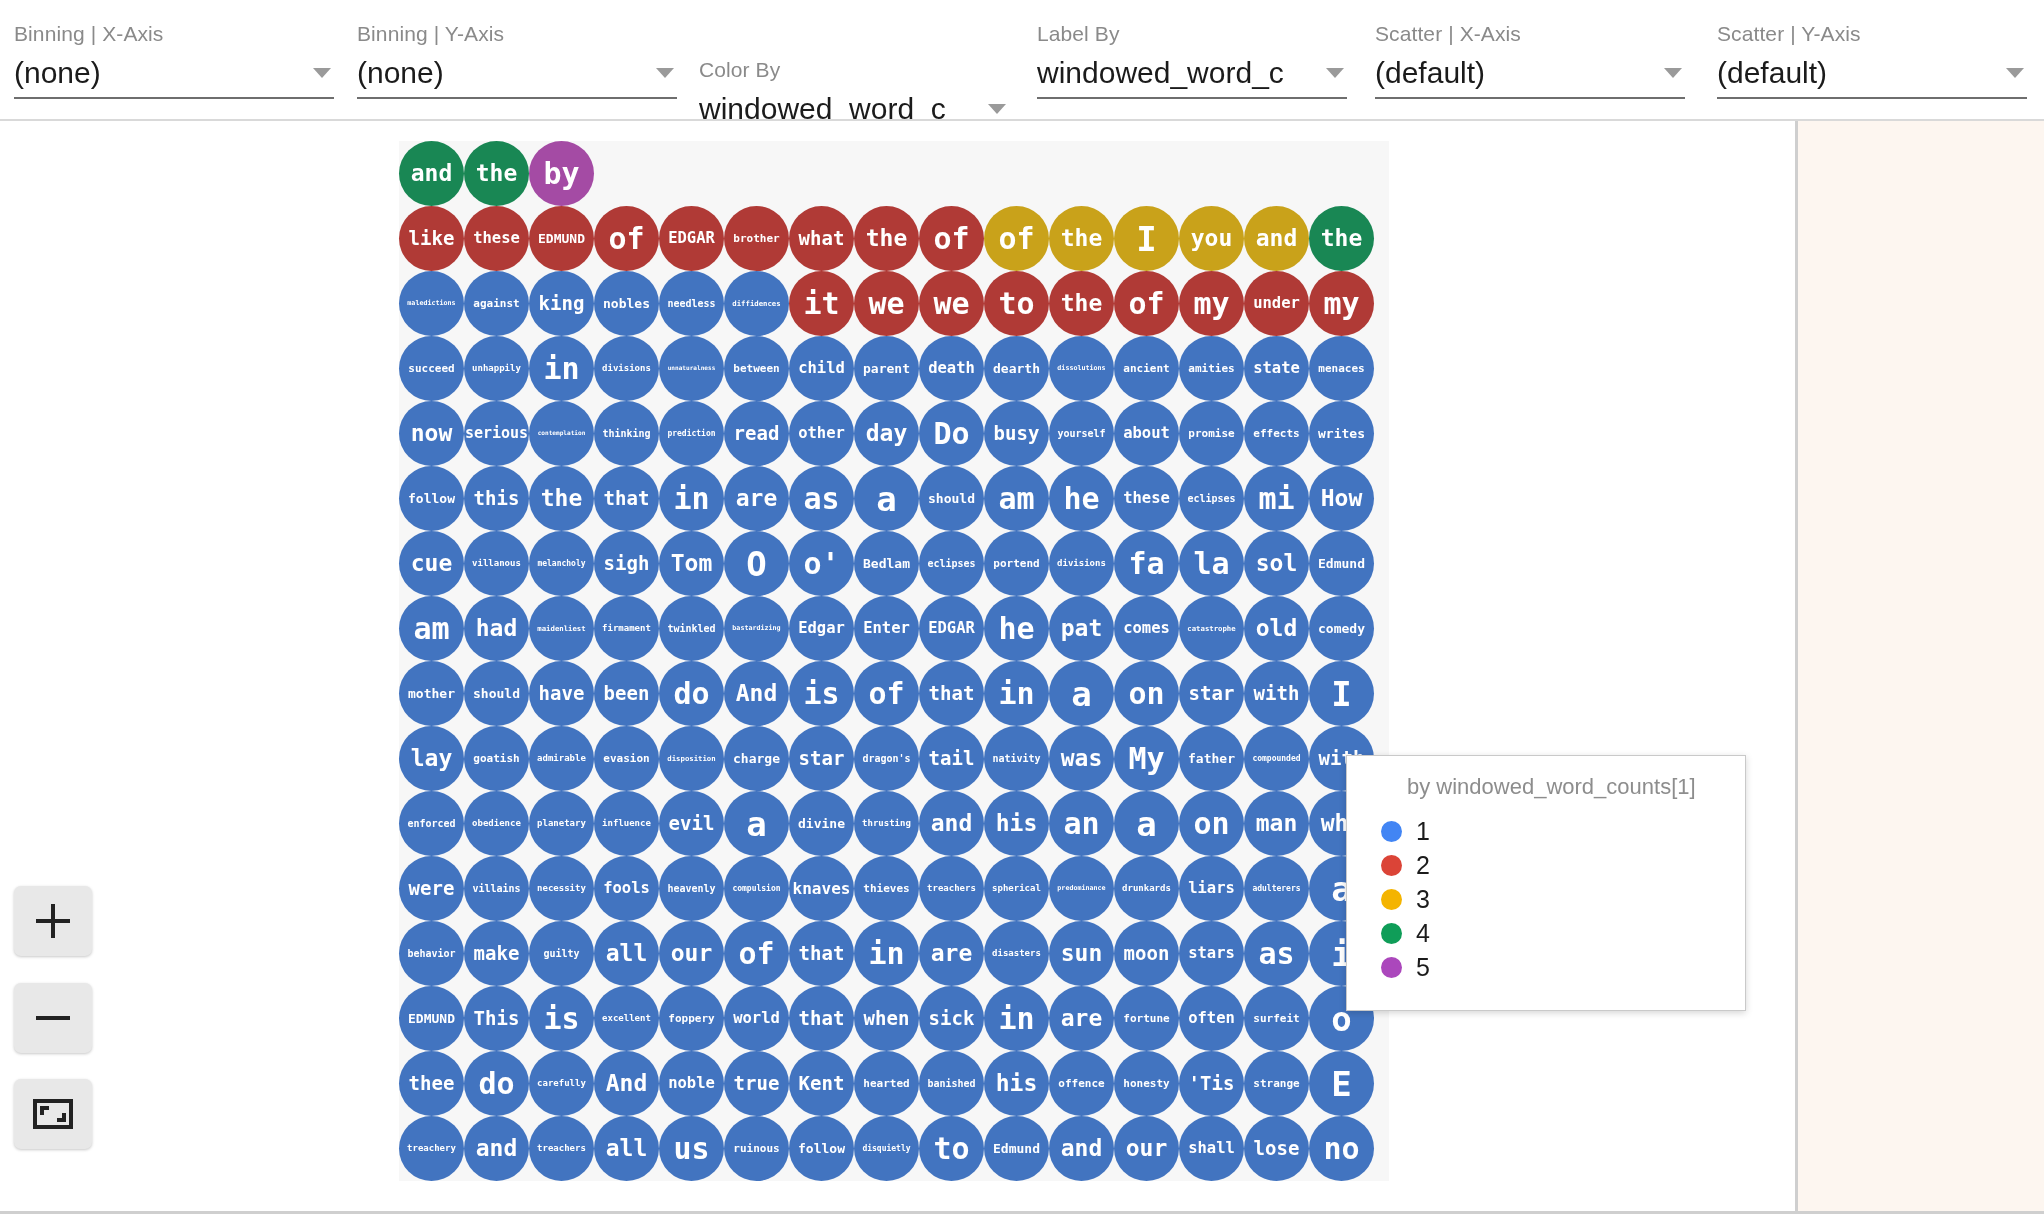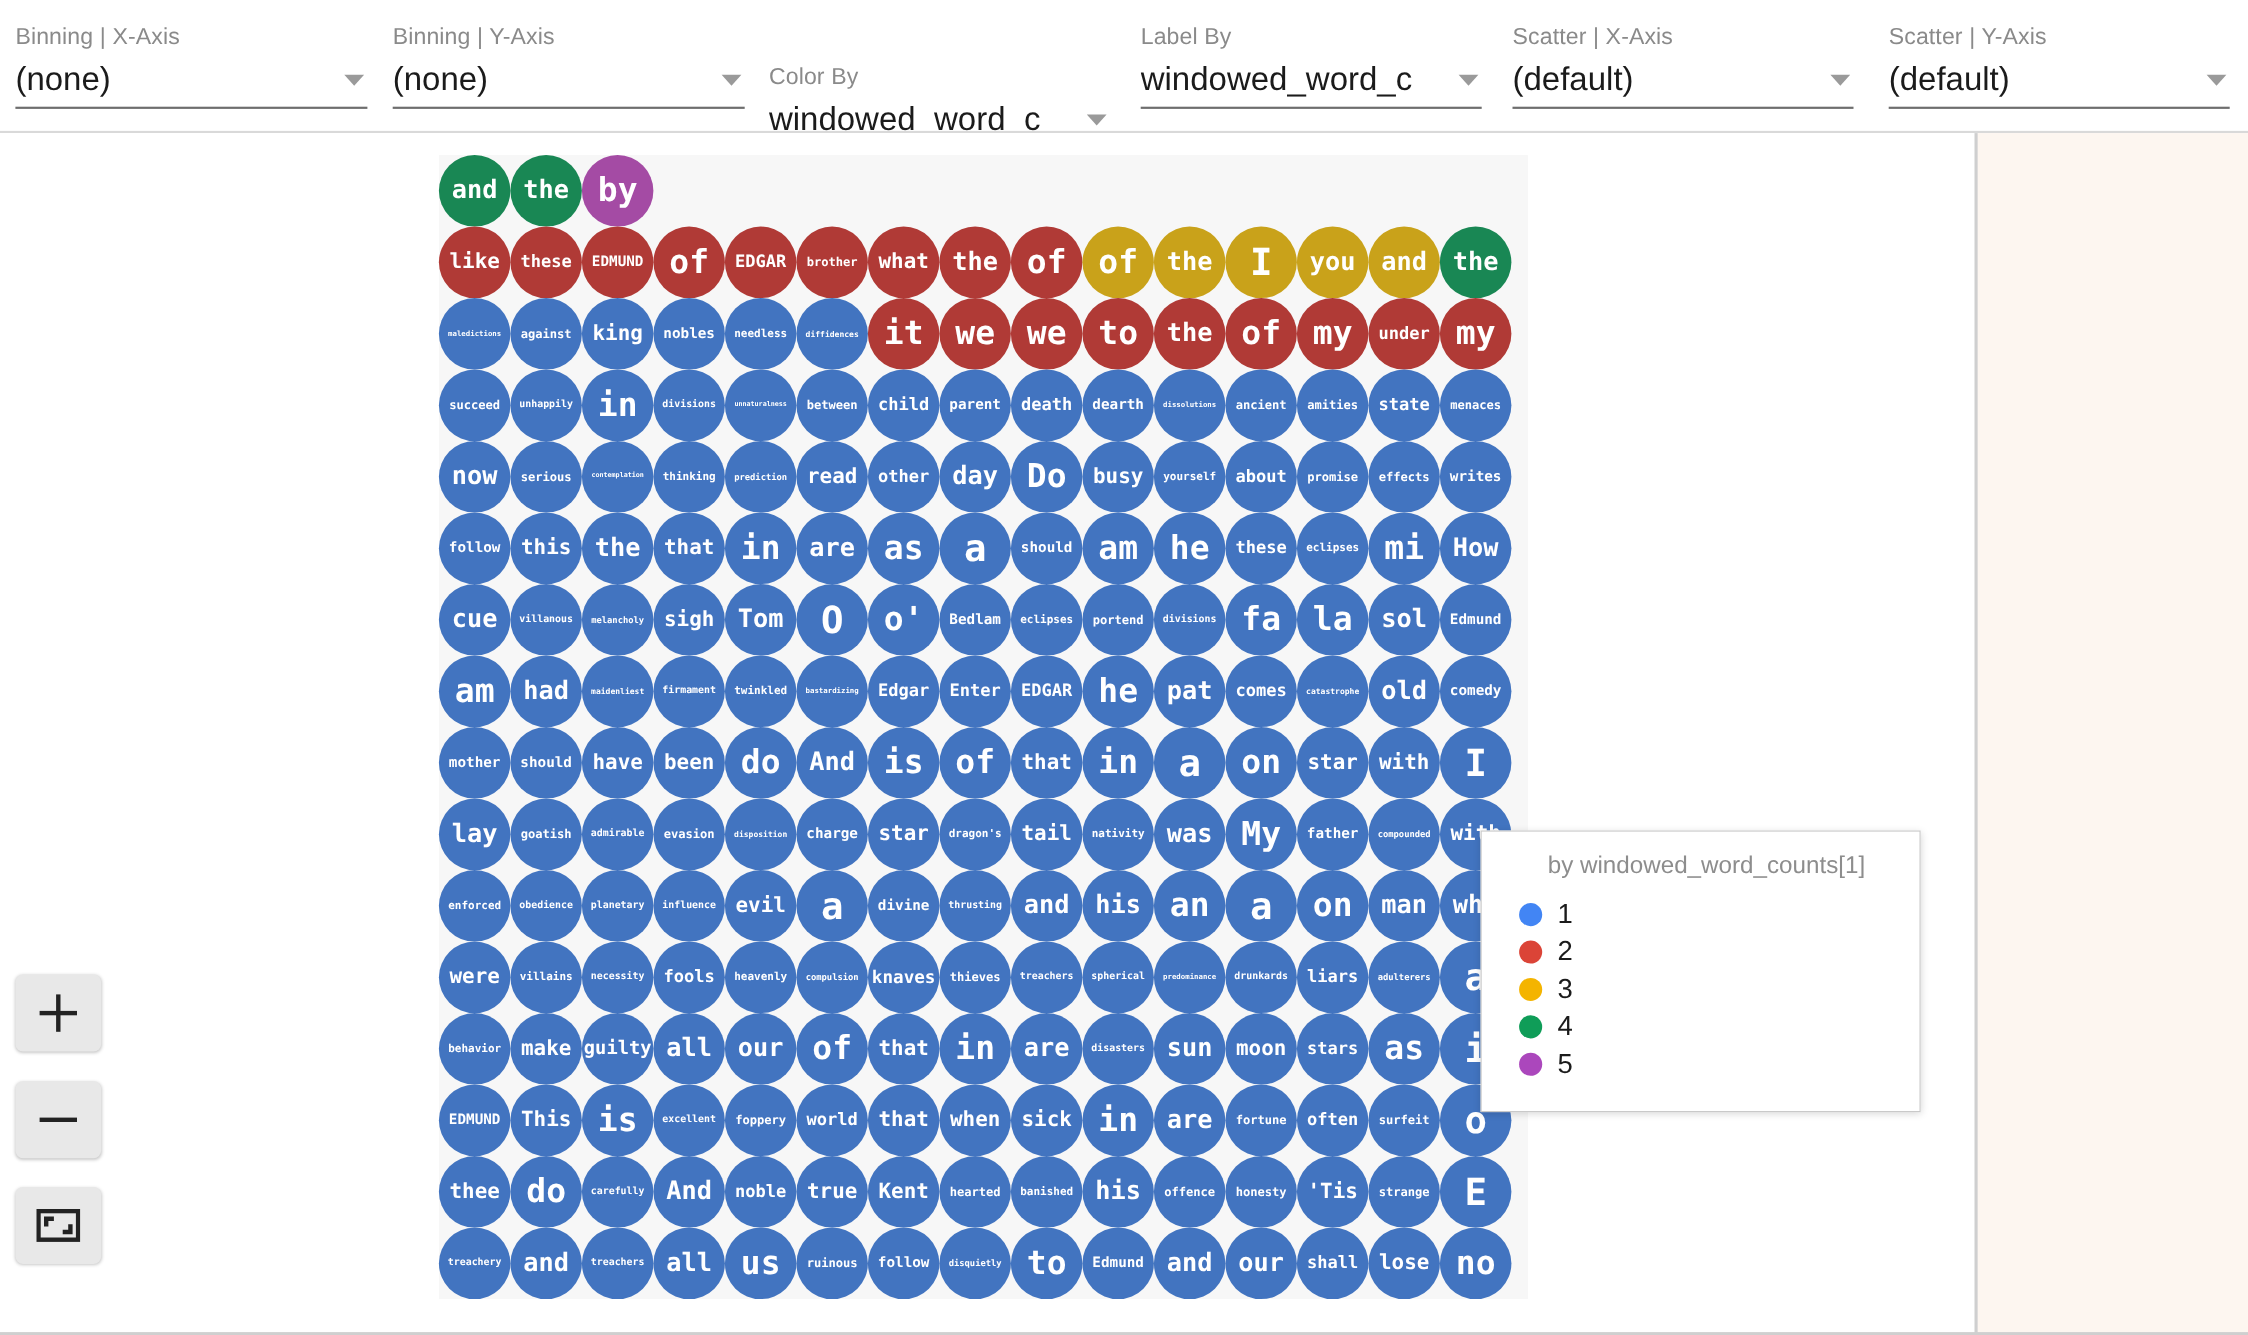--- a/index.html
+++ b/index.html
@@ -367,21 +367,21 @@
           <div class="bubble c1" style="font-size: 15.5px;">death</div>
           <div class="bubble c1" style="font-size: 13px;">dearth</div>
           <div class="bubble c1" style="font-size: 6.7px;">dissolutions</div>
           <div class="bubble c1" style="font-size: 11px;">ancient</div>
           <div class="bubble c1" style="font-size: 11px;">amities</div>
           <div class="bubble c1" style="font-size: 15.5px;">state</div>
           <div class="bubble c1" style="font-size: 11px;">menaces</div>
         </div>
         <div class="grid-row">
           <div class="bubble c1" style="font-size: 23px;">now</div>
-          <div class="bubble c1" style="font-size: 11px;">serious</div>
+          <div class="bubble c1" style="font-size: 15px;">serious</div>
           <div class="bubble c1" style="font-size: 6.1px;">contemplation</div>
           <div class="bubble c1" style="font-size: 10px;">thinking</div>
           <div class="bubble c1" style="font-size: 8px;">prediction</div>
           <div class="bubble c1" style="font-size: 19px;">read</div>
           <div class="bubble c1" style="font-size: 15.5px;">other</div>
           <div class="bubble c1" style="font-size: 23px;">day</div>
           <div class="bubble c1" style="font-size: 30px;">Do</div>
           <div class="bubble c1" style="font-size: 19px;">busy</div>
           <div class="bubble c1" style="font-size: 10px;">yourself</div>
           <div class="bubble c1" style="font-size: 15.5px;">about</div>
@@ -504,21 +504,21 @@
           <div class="bubble c1" style="font-size: 9px;">spherical</div>
           <div class="bubble c1" style="font-size: 6.7px;">predominance</div>
           <div class="bubble c1" style="font-size: 9px;">drunkards</div>
           <div class="bubble c1" style="font-size: 15.5px;">liars</div>
           <div class="bubble c1" style="font-size: 8px;">adulterers</div>
           <div class="bubble c1" style="font-size: 34px;">a</div>
         </div>
         <div class="grid-row">
           <div class="bubble c1" style="font-size: 10px;">behavior</div>
           <div class="bubble c1" style="font-size: 19px;">make</div>
-          <div class="bubble c1" style="font-size: 17px;">guilty</div>
+          <div class="bubble c1" style="font-size: 10px;">guilty</div>
           <div class="bubble c1" style="font-size: 23px;">all</div>
           <div class="bubble c1" style="font-size: 23px;">our</div>
           <div class="bubble c1" style="font-size: 30px;">of</div>
           <div class="bubble c1" style="font-size: 19px;">that</div>
           <div class="bubble c1" style="font-size: 30px;">in</div>
           <div class="bubble c1" style="font-size: 23px;">are</div>
           <div class="bubble c1" style="font-size: 9px;">disasters</div>
           <div class="bubble c1" style="font-size: 23px;">sun</div>
           <div class="bubble c1" style="font-size: 19px;">moon</div>
           <div class="bubble c1" style="font-size: 15.5px;">stars</div>

